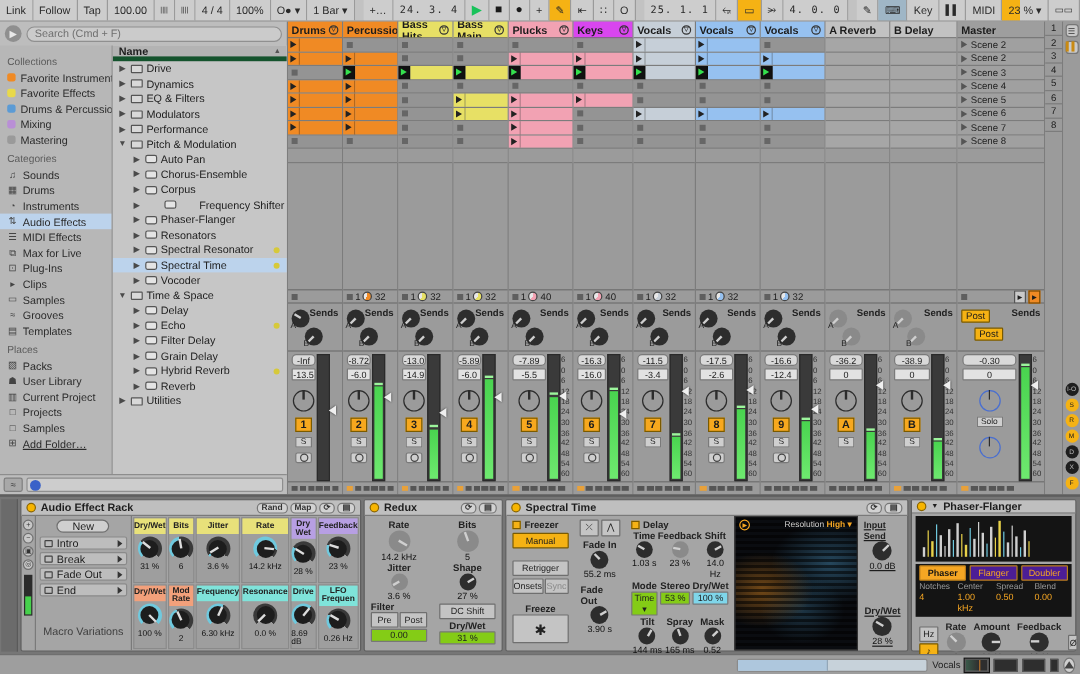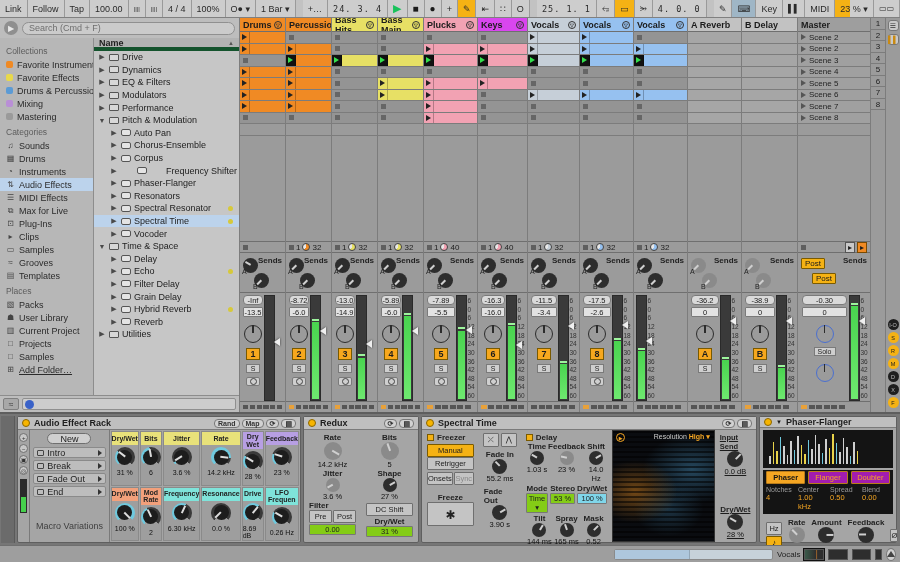--- a/index.html
+++ b/index.html
@@ -143,21 +143,21 @@
   #spectro .pcirc { position:absolute; top:2px; left:3px; width:9px; height:9px; border-radius:50%; border:1px solid #f5a623; color:#f5a623; font-size:5px; display:flex; align-items:center; justify-content:center; z-index:3; }
   .sg1 { position:absolute; inset:0; background:
       radial-gradient(60px 45px at 22% 55%, rgba(201,122,28,.55), transparent 70%),
       radial-gradient(70px 50px at 78% 35%, rgba(64,130,170,.5), transparent 70%),
       radial-gradient(50px 40px at 55% 70%, rgba(64,130,170,.35), transparent 70%); }
   .sg2 { position:absolute; inset:0; background:repeating-linear-gradient(180deg, rgba(0,0,0,.55) 0 2px, transparent 2px 5px); }
   
   #ph-viz { height:44px; background:#141414; margin:2px 3px; position:relative; display:flex; align-items:flex-end; gap:2px; padding:4px 6px; }
   #ph-viz i { width:1.5px; background:#cfcfcf; }
   .ph-modes { display:flex; gap:3px; padding:1px 3px; background:#141414; margin:0 3px; }
-  .ph-mode { flex:1; text-align:center; font-size:7.5px; border:1px solid #b97c1a; color:#f5a623; padding:1px 0; border-radius:1px; background:#a21caf; }
+  .ph-mode { flex:1; text-align:center; font-size:7.5px; border:1px solid #b97c1a; color:#f5a623; padding:1px 0; border-radius:1px; background:#4c1d95; }
   .ph-mode.on { background:#f5a623; color:#141414; font-weight:bold; }
   .ph-params { display:flex; background:#141414; margin:0 3px 2px; padding:1px 3px 3px; gap:4px; }
   .ph-p { flex:1; }
   .ph-p .n { color:#9a9a9a; font-size:7px; }
   .ph-p .v { color:#f5a623; font-size:7.5px; }
   .ph-foot { display:flex; align-items:center; gap:6px; padding:2px 6px; }
 
   
   #statusbar { position:absolute; left:0; top:545px; width:900px; height:17px; background:#9e9e9e; border-top:1px solid #6f6f6f; display:flex; align-items:center; gap:4px; padding:0 4px; }
   #hscroll { margin-left:610px; width:215px; height:11px; background:#c7d2da; border:1px solid #8a8a8a; border-radius:2px; display:flex; }
@@ -1265,20 +1265,30 @@
             <div class="knob" style="width: 15px; height: 15px; position: absolute; left: 3px; top: 5px;">
               <div class="ndl" style="transform: rotate(-135deg);"></div>
               <span class="kl" style="left: -1px; bottom: -2px; top: auto;">A</span>
             </div>
             <div class="knob" style="width: 15px; height: 15px; position: absolute; left: 14px; top: 20px;">
               <div class="ndl" style="transform: rotate(-135deg);"></div>
               <span class="kl" style="left: -1px; bottom: -2px; top: auto;">B</span>
             </div>
           </div>
           <div class="fader-area">
+            <div class="fa-left">
+              <div class="vbox">-16.6</div>
+              <div class="vbox vol">-12.4</div>
+              <div class="pan">
+                <div class="ndl"></div>
+              </div>
+              <div class="numbtn">9</div>
+              <div class="sbtn">S</div>
+              <div class="armbtn"></div>
+            </div>
             <div class="fa-right">
               <div class="meterlane">
                 <div class="meter-fill" style="height: 46%;"></div>
                 <div class="meter-peak" style="bottom: 48%;"></div>
                 <div class="handle" style="top: 39%;"></div>
               </div>
               <div class="scalecol">
                 <span>6</span>
                 <span>0</span>
                 <span>6</span>
@@ -1759,21 +1769,21 @@
         <div class="mini-btn">▤</div>
       </div>
     </div>
     <div class="dev-body">
       <div class="pcol" style="width:64px;align-items:stretch;">
         <div style="display:flex;align-items:center;gap:3px;">
             <div style="width:7px;height:7px;background:#f5b214;border:1px solid #7a5a00;"></div>
             <span class="plabel">Freezer</span>
           </div>
         <div class="selbtn" style="margin-top:2px;">Manual</div>
-        <div class="graybtn" style="margin-top:0;">Retrigger</div>
+        <div class="graybtn" style="margin-top:10px;">Retrigger</div>
         <div style="display:flex;gap:1px;margin-top:2px;">
           <div class="graybtn" style="flex:1;">Onsets</div>
           <div class="graybtn dis" style="flex:1;">Sync</div>
         </div>
         <div class="plabel" style="margin-top:8px;text-align:center;">Freeze</div>
         <div class="graybtn" style="height:24px;font-size:12px;line-height:22px;">✱</div>
       </div>
       <div class="pcol" style="width:42px;">
         <div style="display:flex;gap:2px;">
           <div class="graybtn" style="width:16px;">⤫</div>

